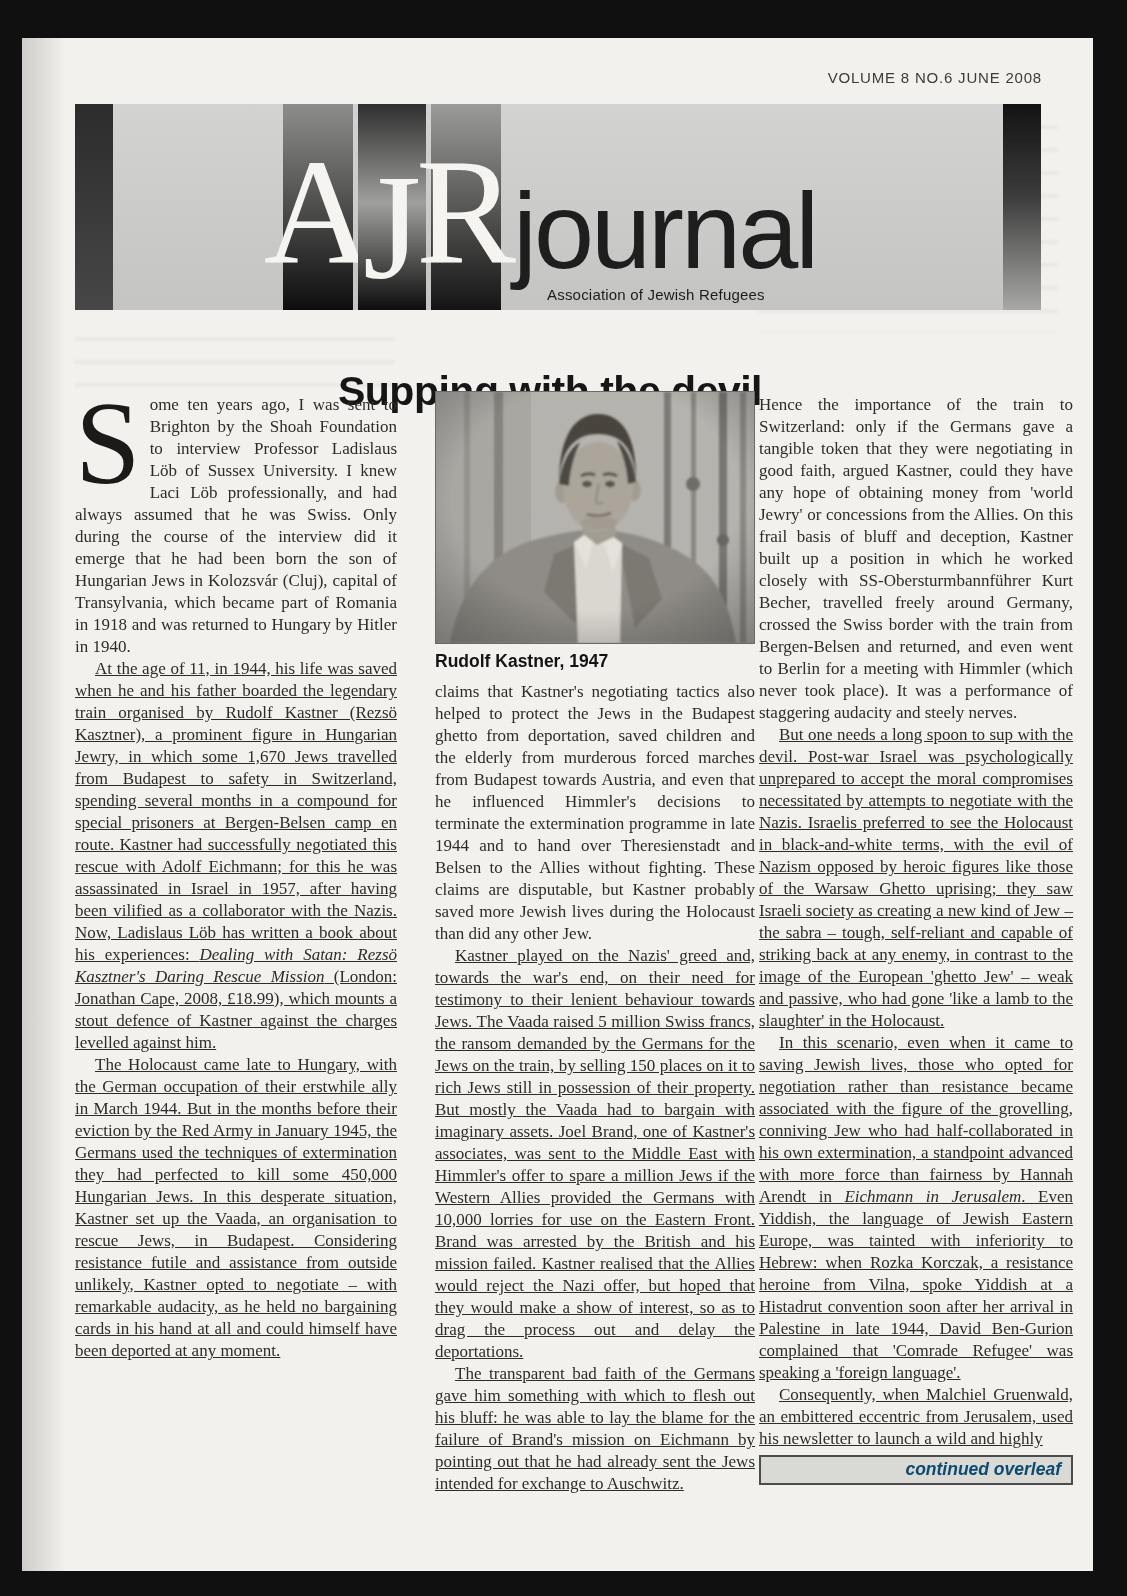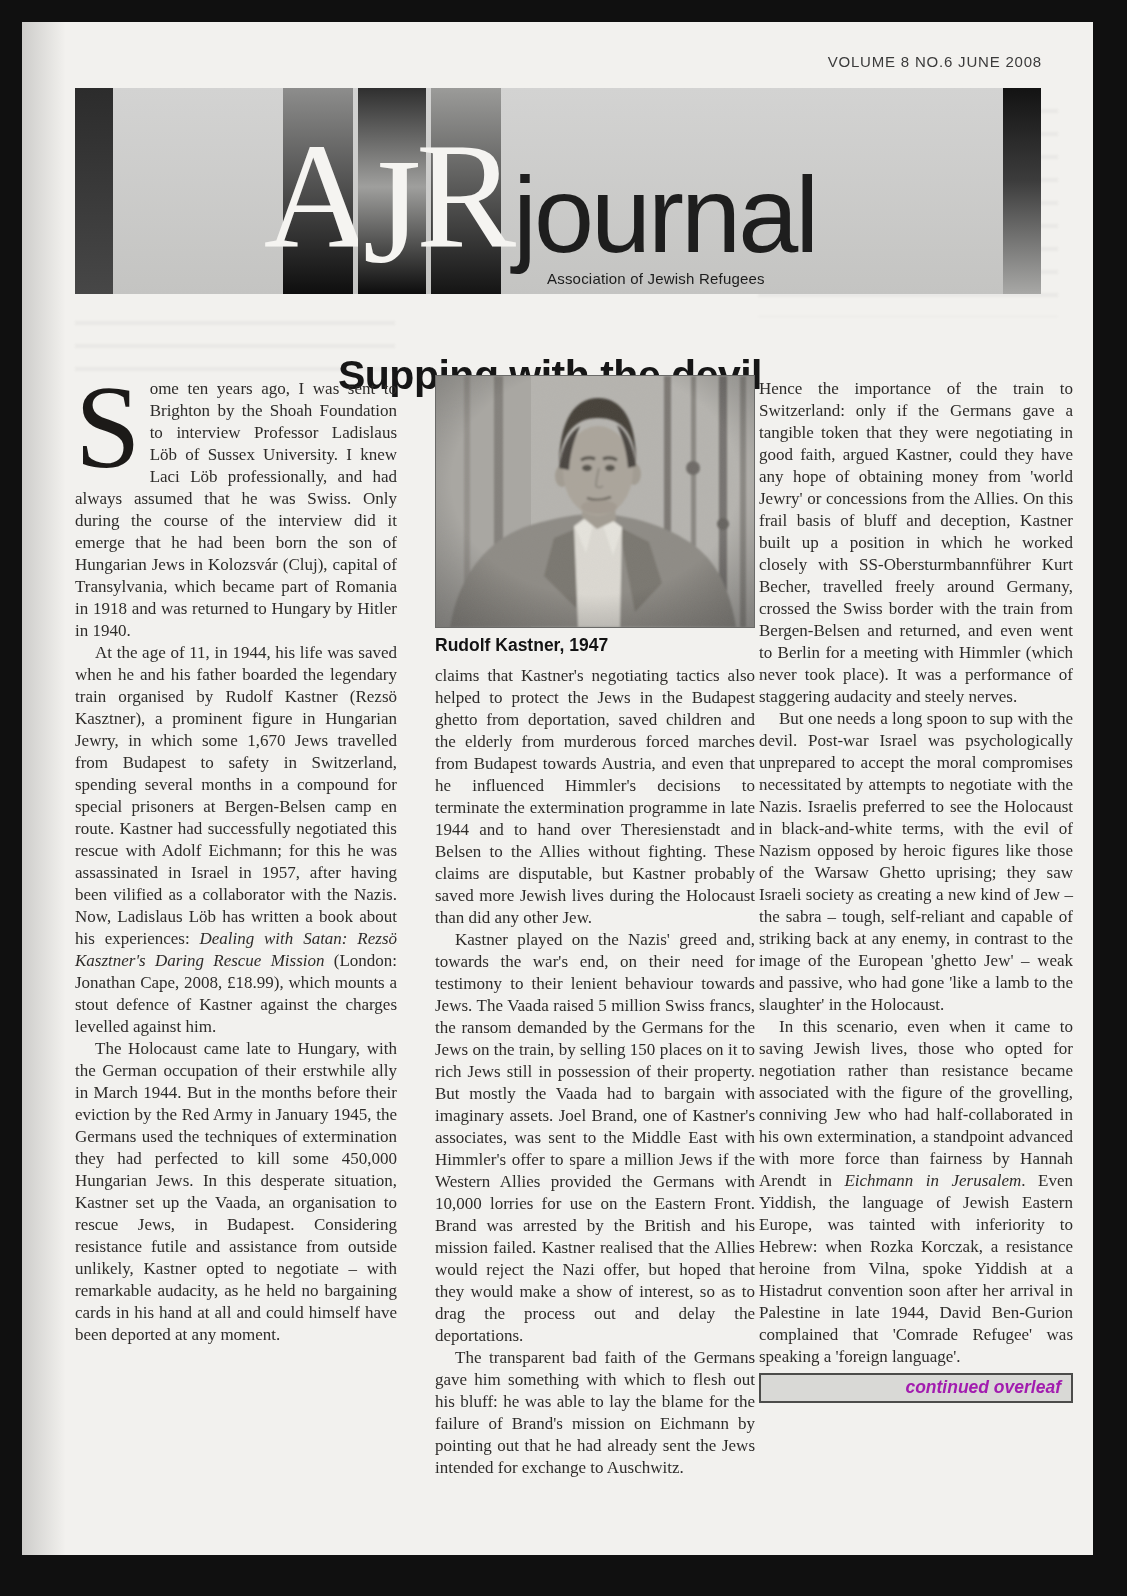--- a/index.html
+++ b/index.html
@@ -4,21 +4,21 @@
 <style>
   html,body { margin:0; padding:0; }
   body {
     width:1127px; height:1596px;
     background:#101010;
     position:relative;
     overflow:hidden;
     font-family:"Liberation Sans", sans-serif;
   }
   .page {
-    position:absolute; left:22px; top:22px;
+    position:absolute; left:22px; top:38px;
     width:1071px; height:1533px;
     background:#f2f1ee;
   }
   .edge-shade {
     position:absolute; left:0; top:0; width:44px; height:100%;
     background:linear-gradient(90deg, rgba(40,40,40,0.18), rgba(40,40,40,0));
     pointer-events:none;
   }
   .ghost {
     position:absolute; opacity:0.09; filter:blur(1.6px);
@@ -76,21 +76,21 @@
   .title {
     position:absolute; left:53px; top:303px; width:950px;
     text-align:center; font-weight:700; font-size:41px;
     letter-spacing:-0.5px; color:#161616;
   }
   .bodytext p {
     margin:0; text-align:justify;
     font-family:"Liberation Serif", serif;
     font-size:17px; line-height:22px; color:#2e2c2a;
   }
-  .bodytext p + p { text-indent:20px; }
+  .bodytext p + p { text-indent:20px;text-decoration:underline; }
   .it { font-style:italic; }
   .dropcap {
     float:left; font-family:"Liberation Serif", serif;
     font-size:118px; line-height:90px;
     padding:5px 9px 0 0; color:#1c1a18;
   }
   .col { position:absolute; }
   .col1 { left:53px;  top:356px; width:322px; }
   .col2 { left:381px; top:353px; width:320px;margin-left:32px; }
   .col3 { left:709px; top:356px; width:314px;margin-left:28px; }
@@ -100,21 +100,21 @@
   }
   figure.photo svg { display:block; }
   .caption {
     margin:7px 0 9px 0;
     font-weight:700; font-size:17.5px; color:#131313;
   }
   .continued-box {
     margin-top:5px; border:2px solid #4c4c4a;
     background:#d9d9d6; padding:2px 10px 3px 15px;
     text-align:right; font-style:italic; font-weight:700;
-    font-size:17.5px; color:#a21caf;
+    font-size:17.5px; color:#0c4a6e;
   }
 </style>
 </head>
 <body>
 
 <div class="page">
   <div class="edge-shade"></div>
   <div class="ghost ghost1"></div>
   <div class="ghost ghost2"></div>
 
@@ -202,16 +202,17 @@
         <p><span>Kastner played on the Nazis' greed and, towards the war's end, on their need for testimony to their lenient behaviour towards Jews. The Vaada raised 5 million Swiss francs, the ransom demanded by the Germans for the Jews on the train, by selling 150 places on it to rich Jews still in possession of their property. But mostly the Vaada had to bargain with imaginary assets. Joel Brand, one of Kastner's associates, was sent to the Middle East with Himmler's offer to spare a million Jews if the Western Allies provided the Germans with 10,000 lorries for use on the Eastern Front. Brand was arrested by the British and his mission failed. Kastner realised that the Allies would reject the Nazi offer, but hoped that they would make a show of interest, so as to drag the process out and delay the deportations.</span></p>
         <p><span>The transparent bad faith of the Germans gave him something with which to flesh out his bluff: he was able to lay the blame for the failure of Brand's mission on Eichmann by pointing out that he had already sent the Jews intended for exchange to Auschwitz.</span></p>
       </div>
   </div>
 
   <div class="col col3">
     <div class="bodytext">
         <p><span>Hence the importance of the train to Switzerland: only if the Germans gave a tangible token that they were negotiating in good faith, argued Kastner, could they have any hope of obtaining money from 'world Jewry' or concessions from the Allies. On this frail basis of bluff and deception, Kastner built up a position in which he worked closely with SS-Obersturmbannführer Kurt Becher, travelled freely around Germany, crossed the Swiss border with the train from Bergen-Belsen and returned, and even went to Berlin for a meeting with Himmler (which never took place). It was a performance of staggering audacity and steely nerves.</span></p>
         <p><span>But one needs a long spoon to sup with the devil. Post-war Israel was psychologically unprepared to accept the moral compromises necessitated by attempts to negotiate with the Nazis. Israelis preferred to see the Holocaust in black-and-white terms, with the evil of Nazism opposed by heroic figures like those of the Warsaw Ghetto uprising; they saw Israeli society as creating a new kind of Jew – the sabra – tough, self-reliant and capable of striking back at any enemy, in contrast to the image of the European 'ghetto Jew' – weak and passive, who had gone 'like a lamb to the slaughter' in the Holocaust.</span></p>
         <p><span>In this scenario, even when it came to saving Jewish lives, those who opted for negotiation rather than resistance became associated with the figure of the grovelling, conniving Jew who had half-collaborated in his own extermination, a standpoint advanced with more force than fairness by Hannah Arendt in </span><span class="it">Eichmann in Jerusalem</span><span>. Even Yiddish, the language of Jewish Eastern Europe, was tainted with inferiority to Hebrew: when Rozka Korczak, a resistance heroine from Vilna, spoke Yiddish at a Histadrut convention soon after her arrival in Palestine in late 1944, David Ben-Gurion complained that 'Comrade Refugee' was speaking a 'foreign language'.</span></p>
+        <p><span>Consequently, when Malchiel Gruenwald, an embittered eccentric from Jerusalem, used his newsletter to launch a wild and highly</span></p>
       </div>
     <div class="continued-box">continued overleaf</div>
   </div>
 </div>
 
 </body></html>

